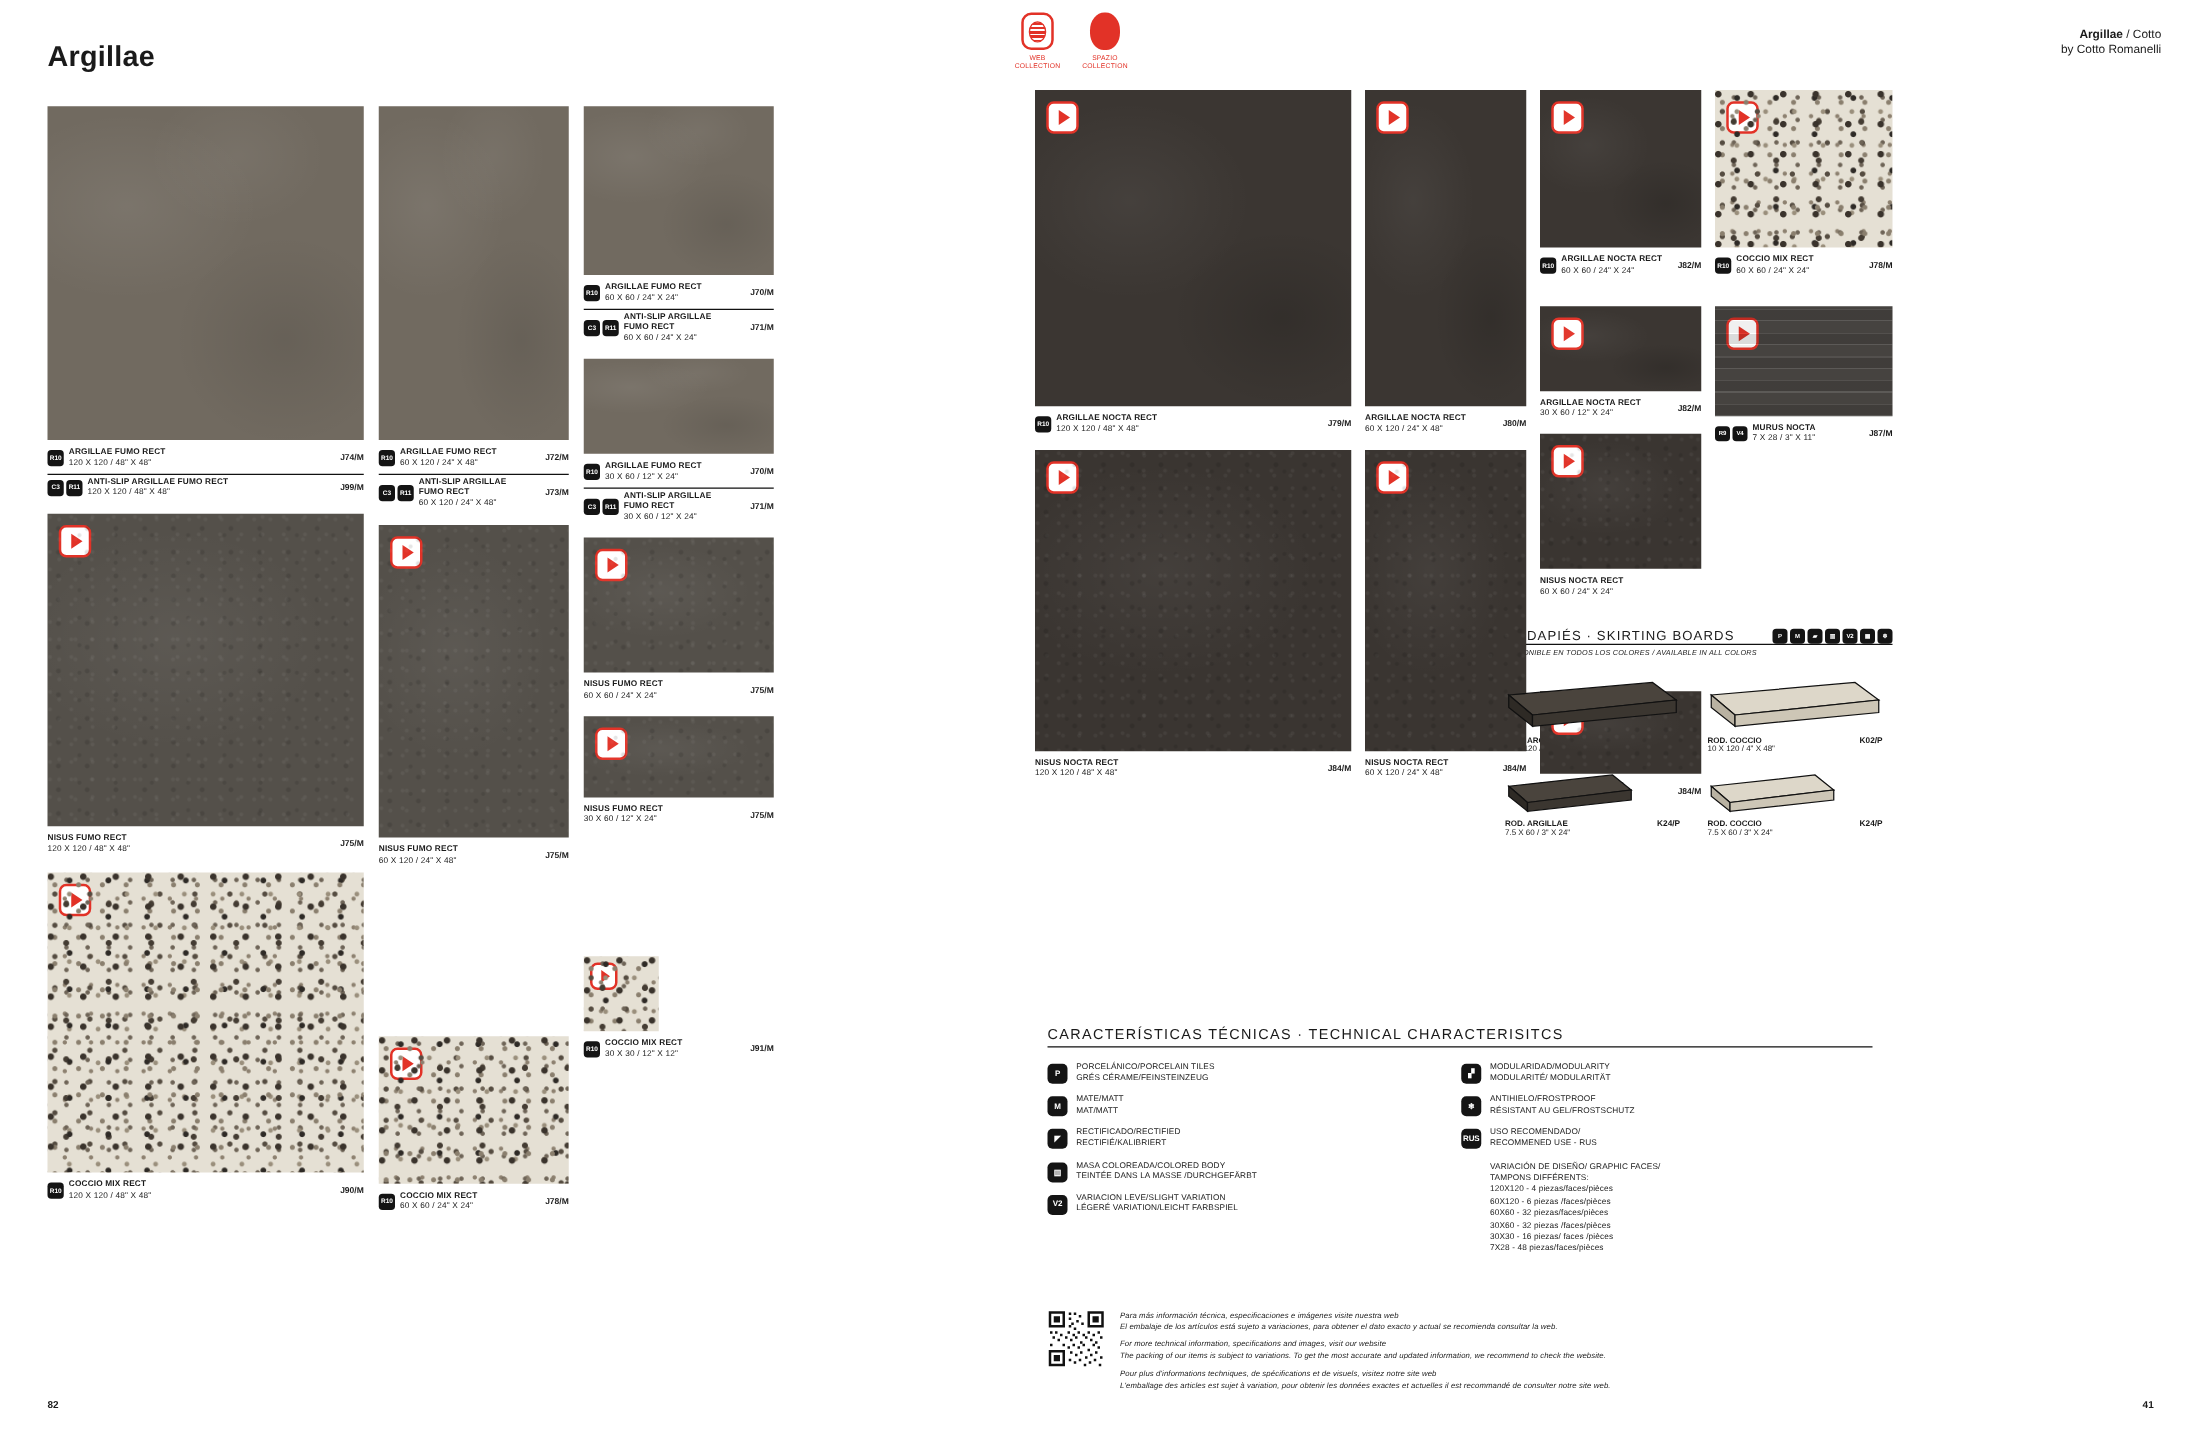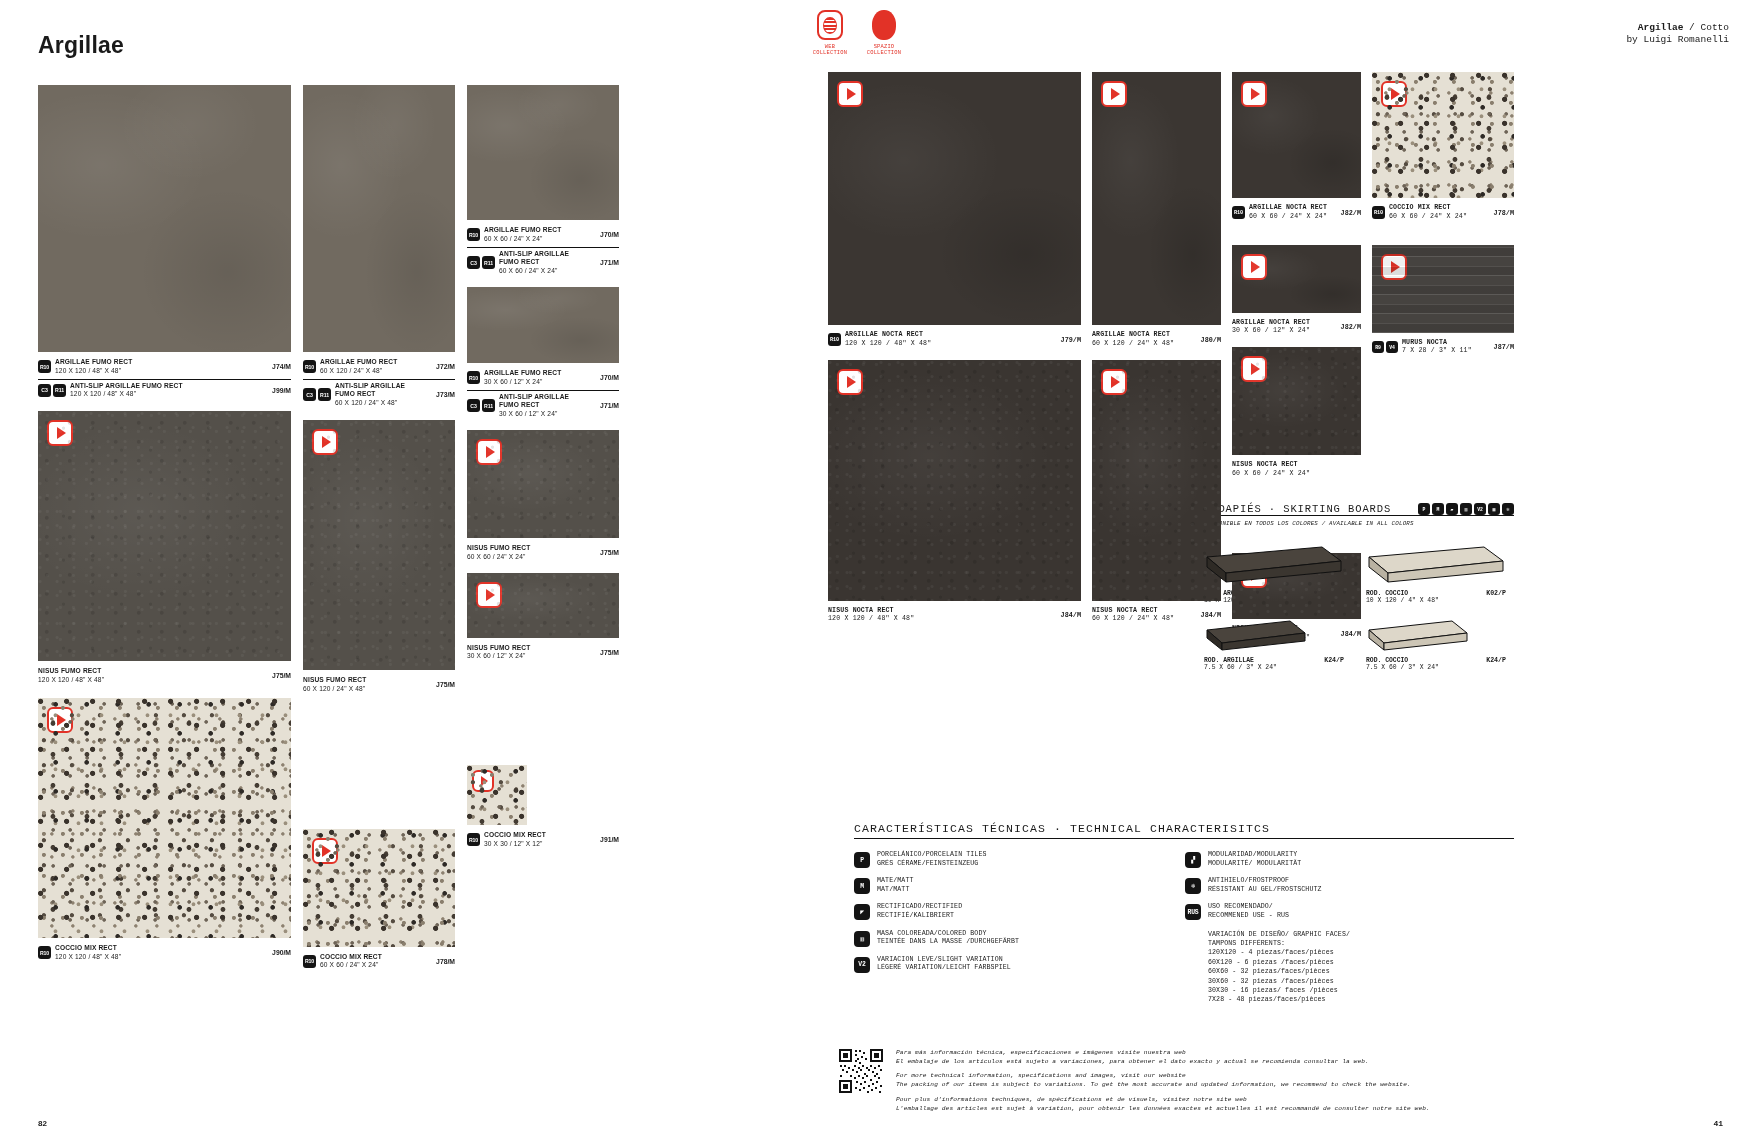--- a/index.html
+++ b/index.html
@@ -7,21 +7,21 @@
     width:1757px; height:1146px;
     background:#ffffff;
     font-family:"Liberation Sans", sans-serif;
     color:#1a1a1a;
     position:relative;
     overflow:hidden;
   }
   .spread { display:flex; width:1757px; height:1146px; }
   .page { position:relative; height:1146px; }
   .page-left  { width:800px; padding:24px 28px; }
-  .page-right { width:957px; padding:10px 28px 24px 28px;font-family:Liberation Mono, monospace; }
+  .page-right { width:957px; padding:10px 28px 24px 28px; }
 
   
   .collection-title {
     font-size:23px; font-weight:bold; letter-spacing:.2px;
     margin:8px 0 0 10px;
   }
   .hdr-right {
     position:absolute; right:28px; top:22px; text-align:right;
     font-size:9.5px; line-height:12px;
   }
@@ -445,21 +445,21 @@
         </div>
         <div class="cap">SPAZIO</div>
         <div class="cap">COLLECTION</div>
       </div>
     </div>
 
     <div class="hdr-right">
       <div>
         <span class="b">Argillae</span><span> / Cotto</span>
       </div>
-      <div>by Luigi Romanelli</div>
+      <div>by Cotto Romanelli</div>
     </div>
 
     <div class="rp-grid">
 
       <div class="rc1">
         <div class="tile t-nocta" style="height:253px;">
           <span class="play">
               <i></i>
             </span>
         </div>
@@ -708,21 +708,21 @@
                   <div class="sz">7.5 X 60 / 3" X 24"</div>
                 </div>
                 <div class="code">K24/P</div>
               </div>
             </div>
           </div>
         </div>
       </div>
     </div>
 
-    <div style="position:absolute; left:54px; top:822px; width:660px;">
+    <div style="position:absolute; left:38px; top:822px; width:660px;">
       <div class="sec-title">CARACTERÍSTICAS TÉCNICAS · TECHNICAL CHARACTERISITCS</div>
       <div class="sec-rule"></div>
 
       <div class="tech-cols">
         <div class="tech-col">
           <div class="tech-item">
             <span class="pic">P</span>
             <div class="tt">
               <div>PORCELÁNICO/PORCELAIN TILES</div>
               <div>GRÉS CÉRAME/FEINSTEINZEUG</div>

